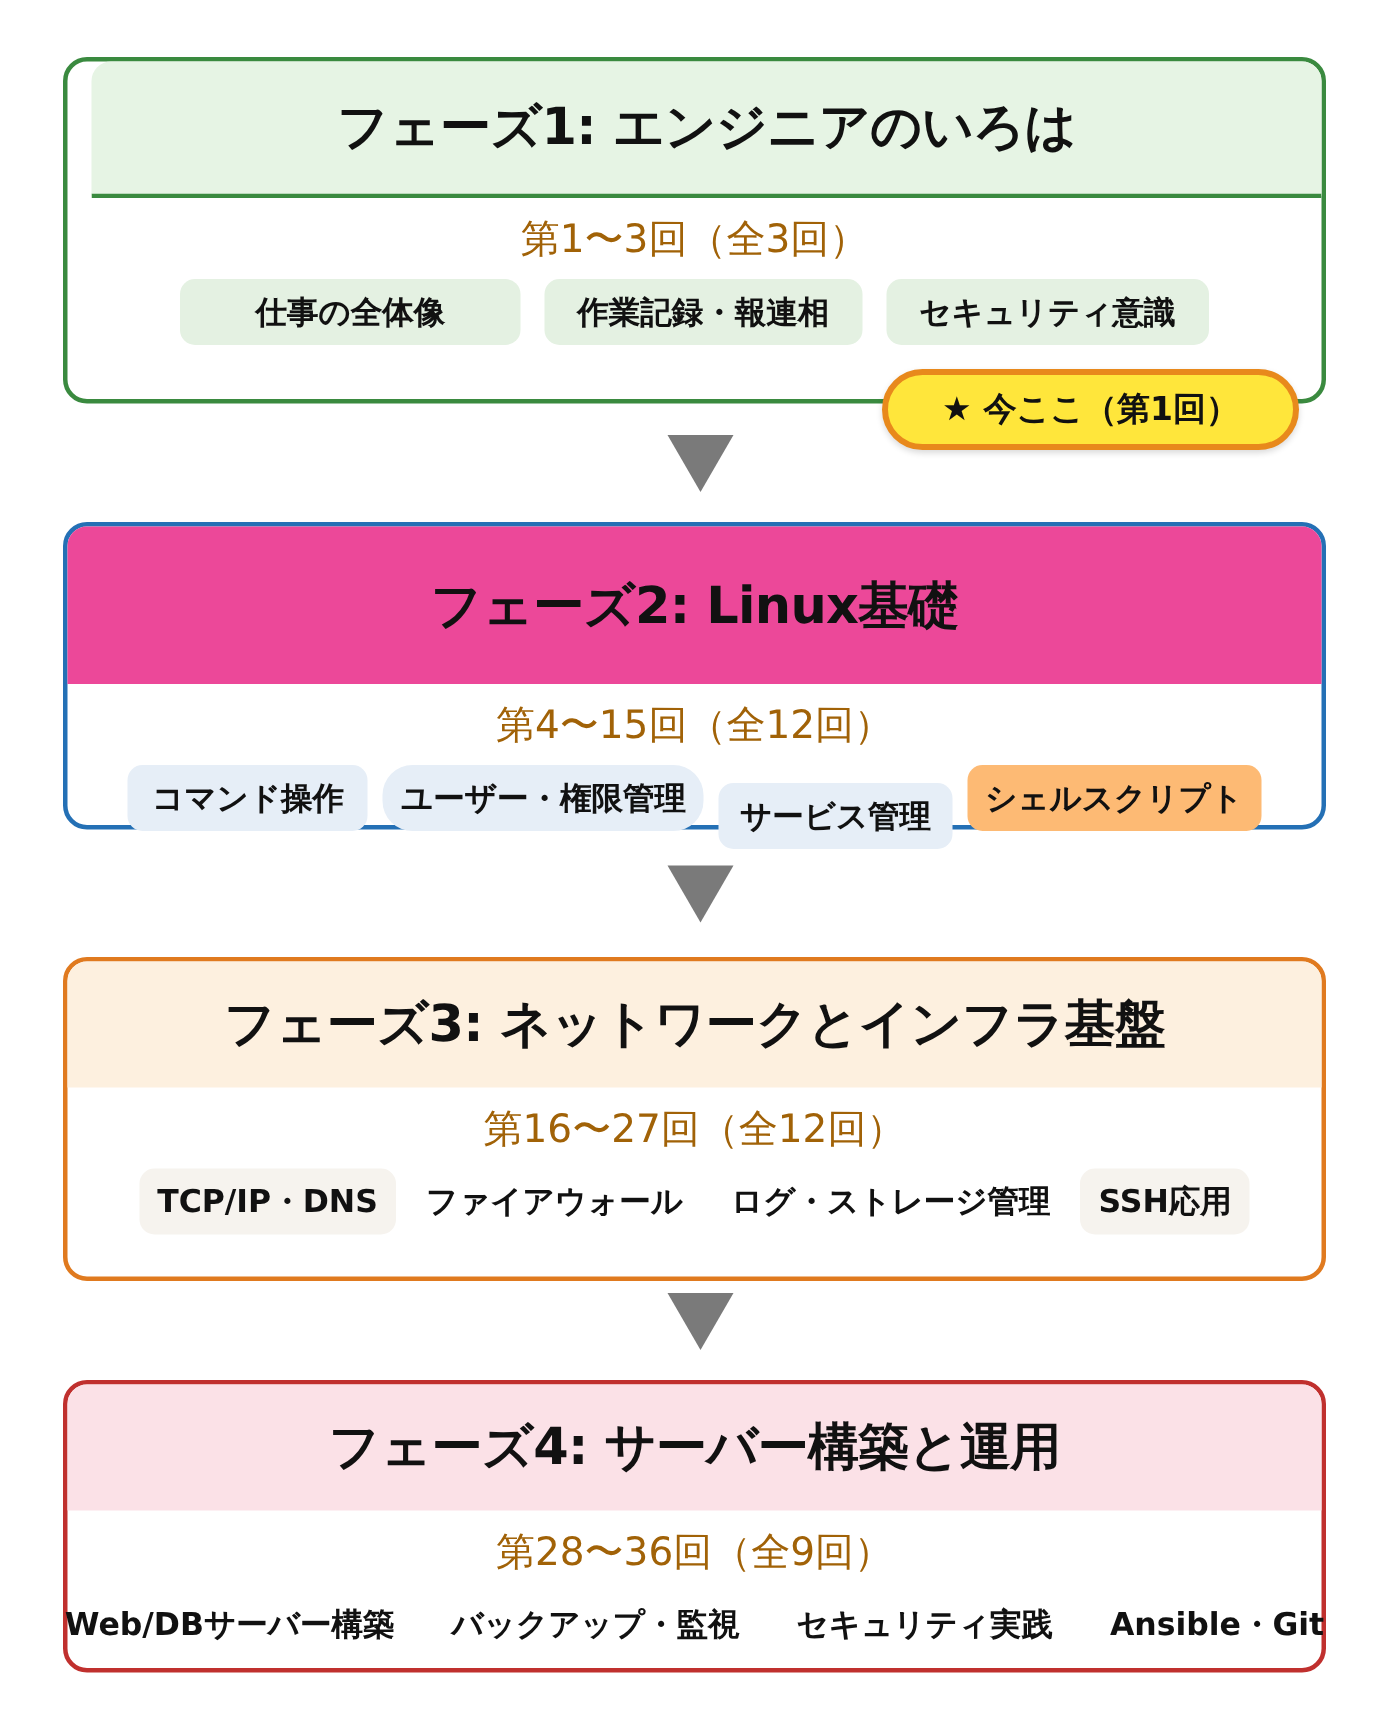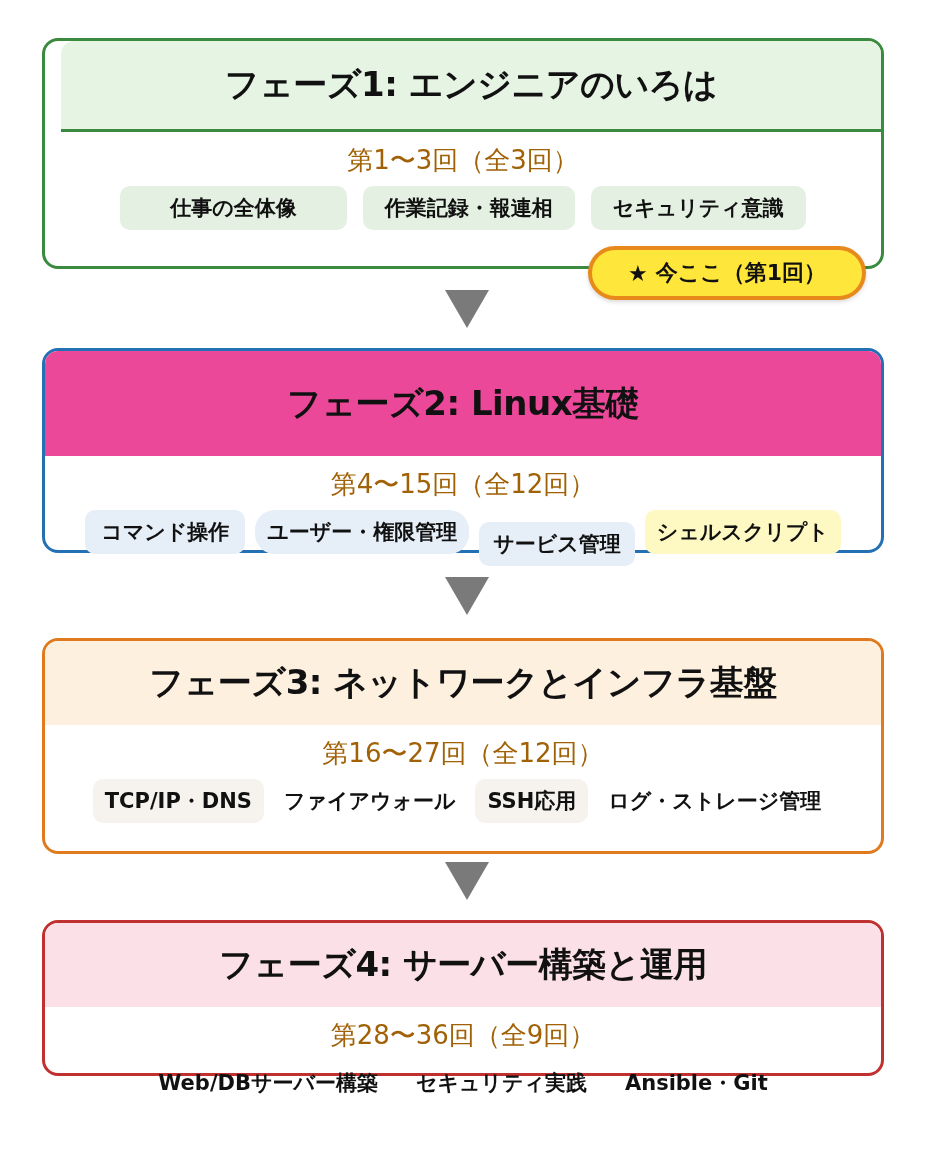--- a/index.html
+++ b/index.html
@@ -61,49 +61,50 @@
 <div class="phase" style="top:348px; height:205px; border-color:#2470b5;">
   <div class="phase-head" style="height:105px; background:#ec4899;">
     <span>フェーズ2: Linux基礎</span>
   </div>
   <div class="phase-body" style="padding-top:12px;">
     <div class="range">第4〜15回（全12回）</div>
     <div class="pills" style="gap:10px;">
       <span class="pill" style="background:#e6eef7; padding:0 16px;">コマンド操作</span>
       <span class="pill" style="background:#e6eef7; padding:0 12px;border-radius:20px;">ユーザー・権限管理</span>
       <span class="pill" style="background:#e6eef7; padding:0 14px;margin-top:12px;">サービス管理</span>
-      <span class="pill" style="background:#fef9c3; padding:0 12px;">シェルスクリプト</span>
+      <span class="pill" style="background:#fdba74; padding:0 12px;">シェルスクリプト</span>
     </div>
   </div>
 </div>
 
 <div class="arrow" style="top:577px;"></div>
 
 <div class="phase" style="top:638px; height:216px; border-color:#e07a1f;">
   <div class="phase-head" style="height:84px; background:#fdf0df;">
     <span>フェーズ3: ネットワークとインフラ基盤</span>
   </div>
   <div class="phase-body" style="padding-top:12px;">
     <div class="range">第16〜27回（全12回）</div>
     <div class="pills" style="gap:8px;">
       <span class="pill" style="background:#f6f3ee; padding:0 12px;">TCP/IP・DNS</span>
       <span class="pill" style="padding:0 12px;">ファイアウォール</span>
+      <span class="pill" style="padding:0 12px;">ログ・ストレージ管理</span>
       <span class="pill" style="background:#f6f3ee; padding:0 12px;">SSH応用</span>
-      <span class="pill" style="padding:0 12px;">ログ・ストレージ管理</span>
     </div>
   </div>
 </div>
 
 <div class="arrow" style="top:862px;"></div>
 
-<div class="phase" style="top:920px; height:156px; border-color:#c0302e;">
+<div class="phase" style="top:920px; height:195px; border-color:#c0302e;">
   <div class="phase-head" style="height:84px; background:#fbe1e7;">
     <span>フェーズ4: サーバー構築と運用</span>
   </div>
   <div class="phase-body" style="padding-top:12px;">
     <div class="range">第28〜36回（全9回）</div>
     <div class="pills" style="gap:22px;">
       <span class="pill" style="padding:0 8px;">Web/DBサーバー構築</span>
+      <span class="pill" style="padding:0 8px;">バックアップ・監視</span>
       <span class="pill" style="padding:0 8px;">セキュリティ実践</span>
       <span class="pill" style="padding:0 8px;">Ansible・Git</span>
     </div>
   </div>
 </div>
 
 </body></html>

